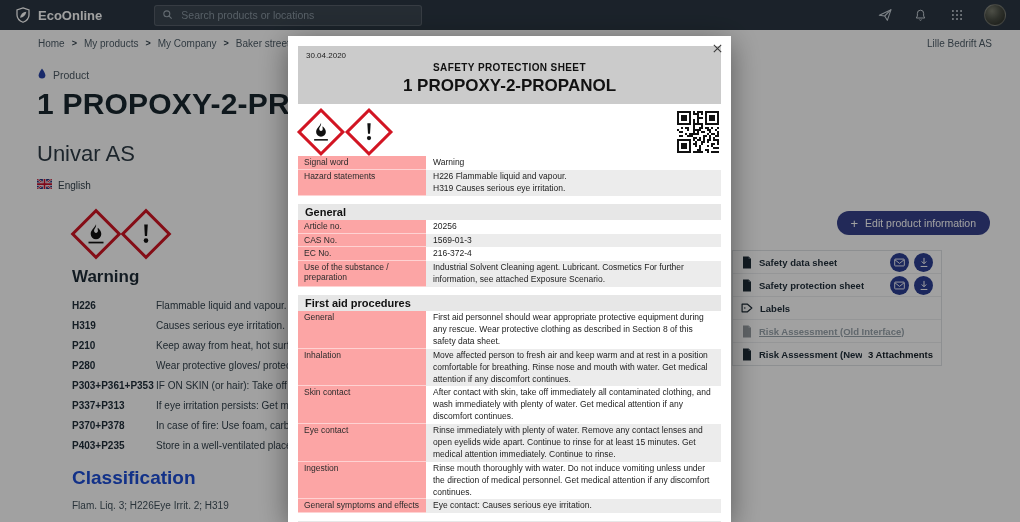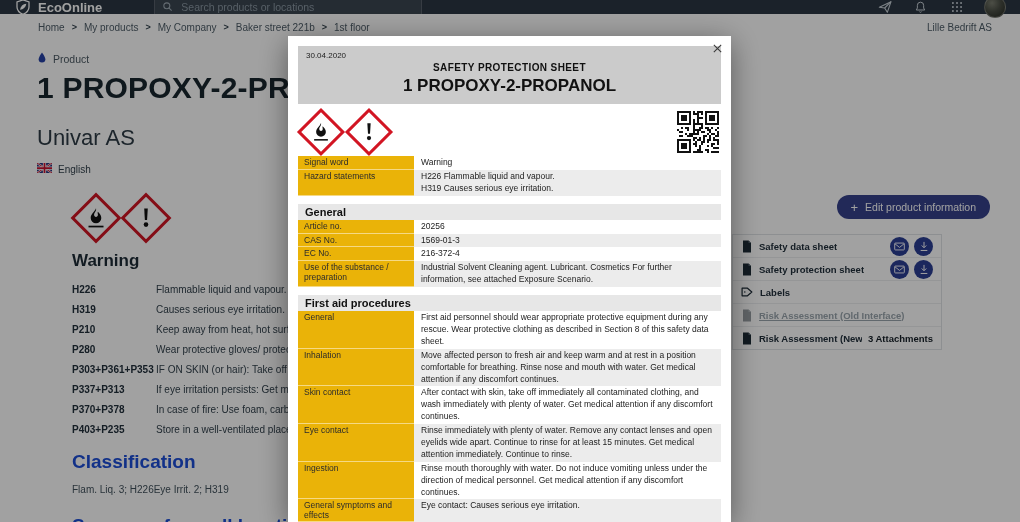--- a/index.html
+++ b/index.html
@@ -3,21 +3,21 @@
 <meta charset="utf-8">
 <style>
   html,body{margin:0;padding:0;}
   body{
     width:1020px;height:522px;overflow:hidden;position:relative;
     font-family:"Liberation Sans","DejaVu Sans",sans-serif;
     background:#ffffff;color:#1d2b36;
   }
   
   .topbar{
-    height:14px;background:#2b3743;display:flex;align-items:center;
+    height:30px;background:#2b3743;display:flex;align-items:center;
     padding:0 14px;position:relative;z-index:1;
   }
   .brand{display:flex;align-items:center;gap:6px;color:#fff;font-weight:700;font-size:13px;}
   .brand svg{display:block;}
   .searchbox{
     margin-left:52px;width:252px;height:19px;border-radius:3px;
     background:rgba(255,255,255,0.08);border:1px solid rgba(255,255,255,0.14);
     display:flex;align-items:center;padding:0 7px;gap:6px;
   }
   .searchbox input{
@@ -102,21 +102,21 @@
   .doc-type{text-align:center;font-weight:700;font-size:10px;letter-spacing:.4px;margin-top:2px;color:#111;}
   .doc-title{text-align:center;font-weight:700;font-size:17px;margin-top:3px;color:#111;}
   .doc-pictos{display:flex;align-items:center;justify-content:space-between;margin-top:4px;height:48px;}
   .doc-pictos .qr{margin-right:2px;}
   .doc-sec-title{
     background:#e7e7e7;font-weight:700;font-size:11px;color:#111;
     padding:2px 7px;margin-top:8px;
   }
   .doc-row{display:flex;}
   .doc-label{
-    width:116px;flex:0 0 auto;background:#eab308;color:#2b2b2b;
+    width:128px;flex:0 0 auto;background:#fca5a5;color:#2b2b2b;
     padding:1px 6px;box-sizing:border-box;border-bottom:1px solid rgba(255,255,255,.5);
   }
   .doc-value{
     flex:1;padding:1px 7px;line-height:1.4;white-space:pre-line;background:#fff;color:#1c1c1c;
   }
   .doc-row.alt .doc-value{background:#ececec;}
 </style>
 </head>
 <body>
 

